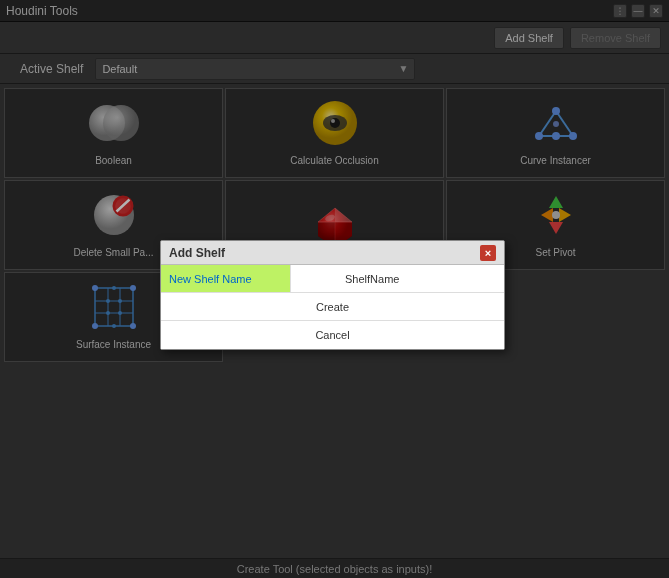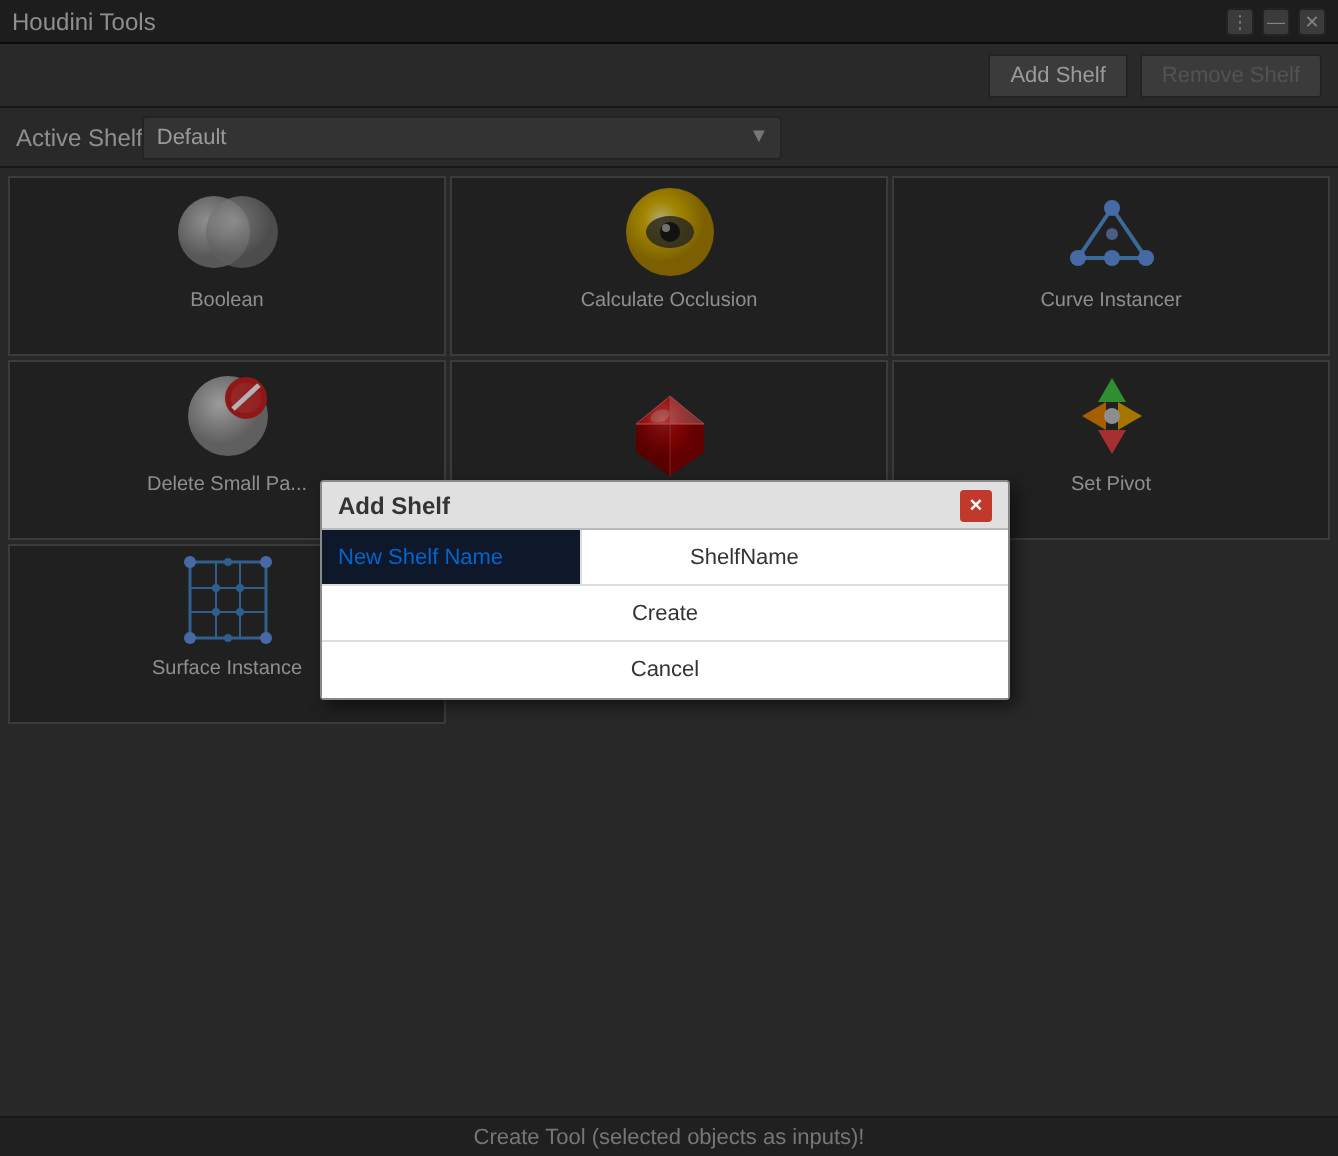--- a/index.html
+++ b/index.html
@@ -76,22 +76,23 @@
       color: #777;
       cursor: default;
     }
 
     
     .shelf-row {
       background: #3c3c3c;
       height: 30px;
       display: flex;
       align-items: center;
-      padding: 0 8px;
+      padding: 0 20px;
       border-bottom: 1px solid #222;
+      gap: 12px;
     }
     .shelf-label {
       color: #ccc;
       font-size: 12px;
     }
     .shelf-dropdown {
       flex: 1;
       height: 22px;
       background: #4a4a4a;
       border: 1px solid #333;
@@ -119,21 +120,21 @@
       gap: 2px;
     }
     .tool-cell {
       background: #2e2e2e;
       border: 1px solid #555;
       height: 90px;
       display: flex;
       flex-direction: column;
       align-items: center;
       justify-content: flex-end;
-      padding-bottom: 20px;
+      padding-bottom: 10px;
       cursor: pointer;
       position: relative;
     }
     .tool-icon {
       width: 60px;
       height: 60px;
       display: flex;
       align-items: center;
       justify-content: center;
       margin-bottom: 2px;
@@ -219,21 +220,21 @@
       display: flex;
       align-items: center;
       border-bottom: 1px solid #ddd;
       height: 28px;
     }
     .modal-field-label {
       width: 130px;
       padding: 13px 8px;
       color: #0066cc;
       font-size: 11px;
-      background: #0f172a;
+      background: #bef264;
       height: 100%;
       display: flex;
       align-items: center;
       border-right: 1px solid #ddd;
     }
     .modal-field-input {
       flex: 1;
       border: none;
       outline: none;
       font-size: 11px;

